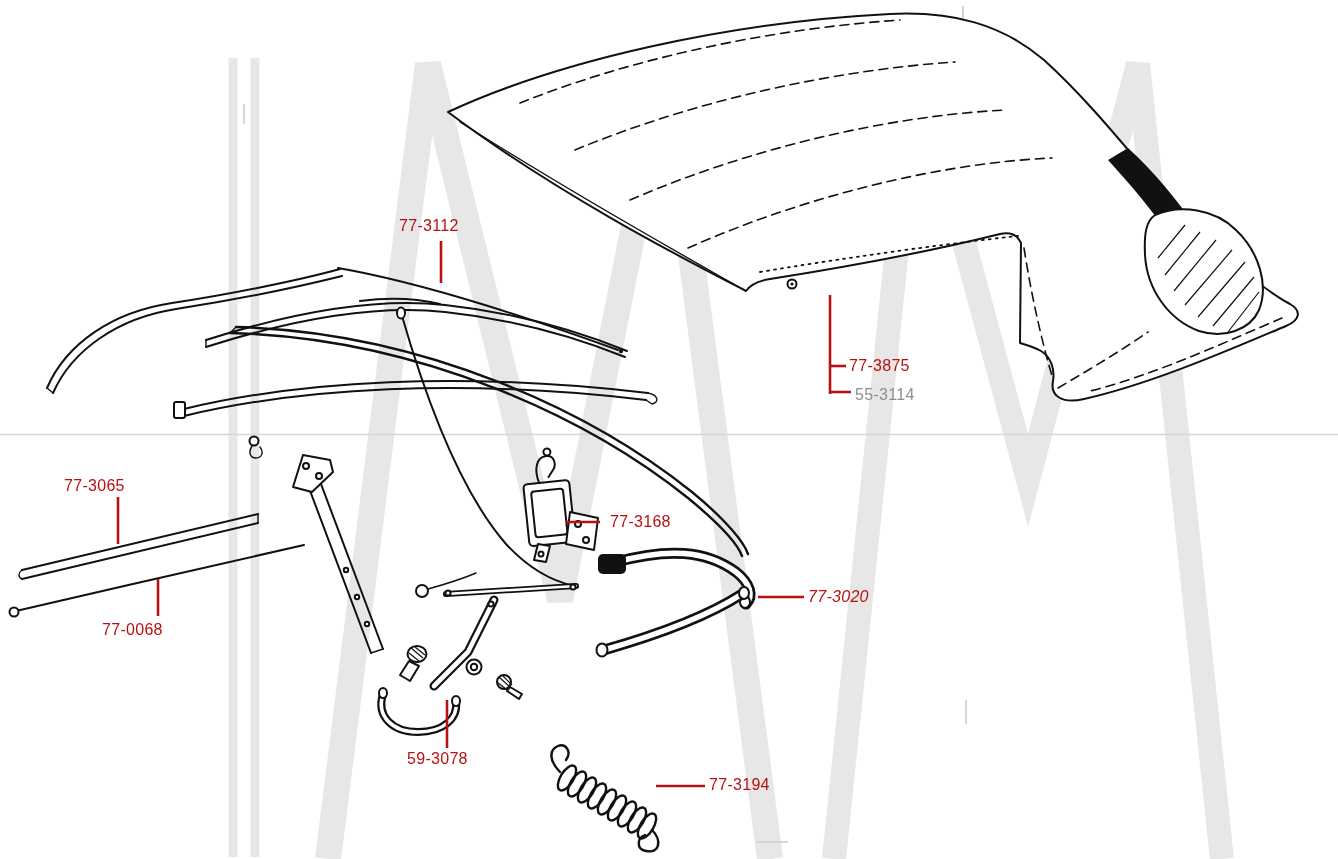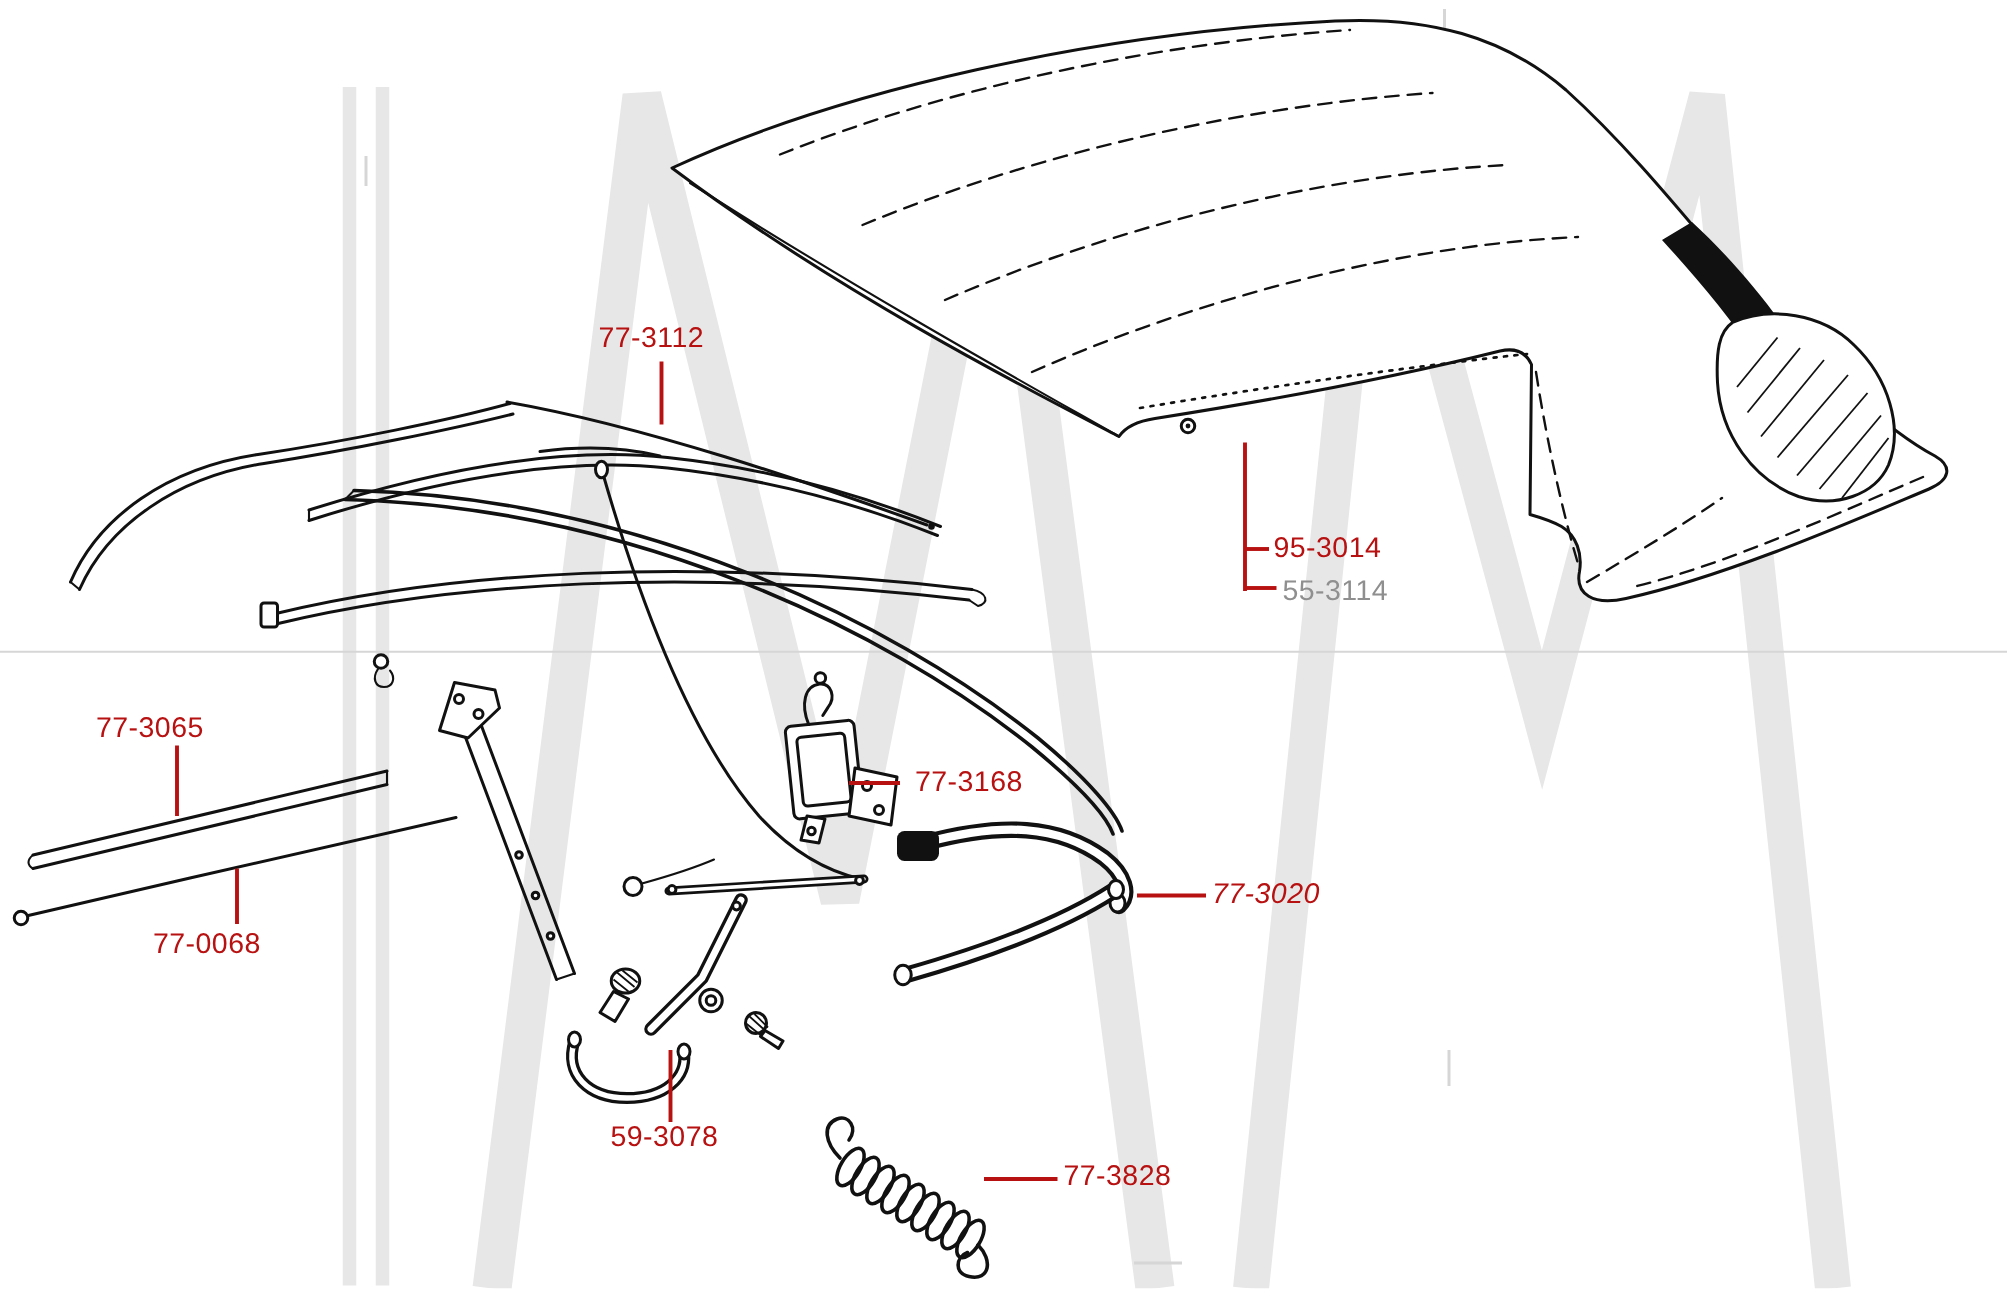--- a/index.html
+++ b/index.html
@@ -9,21 +9,21 @@
     --ink:#111111;
     --watermark:#e7e7e7;
   }
   html,body{margin:0;padding:0;background:#ffffff;}
   .stage{
     position:relative;width:1338px;height:859px;overflow:hidden;background:#ffffff;
     font-family:"Liberation Sans", sans-serif;
   }
   .stage svg{position:absolute;left:0;top:0;}
   .part-label{
-    position:absolute;font-size:19px;line-height:20px;color:var(--label);
+    position:absolute;font-size:16px;line-height:20px;color:var(--label);
     letter-spacing:.3px;white-space:nowrap;user-select:none;
   }
   .part-label.muted{color:var(--label_muted);}
   
   .ink{stroke:var(--ink);fill:none;stroke-width:2;stroke-linecap:round;stroke-linejoin:round;}
   .thin{stroke-width:1.4;}
   .thick{stroke-width:2.4;}
   .fillw{fill:#ffffff;}
   .fillk{fill:#111111;stroke:none;}
   .dash{stroke-dasharray:9 6;stroke-width:1.6;}
@@ -265,22 +265,22 @@
       <path class="leader" d="M118,497 V544"></path>
       <path class="leader" d="M158,616 V579"></path>
       <path class="leader" d="M566,522 H600"></path>
       <path class="leader" d="M758,597 H804"></path>
       <path class="leader" d="M447,748 V700"></path>
       <path class="leader" d="M656,786 H705"></path>
     </g>
   </svg>
 
   <div class="part-label" style="left:399px;top:216px;">77-3112</div>
-  <div class="part-label" style="left:849px;top:356px;">95-3014</div>
+  <div class="part-label" style="left:849px;top:356px;">77-3875</div>
   <div class="part-label muted" style="left:855px;top:385px;">55-3114</div>
   <div class="part-label" style="left:64px;top:476px;">77-3065</div>
   <div class="part-label" style="left:102px;top:620px;">77-0068</div>
   <div class="part-label" style="left:610px;top:512px;">77-3168</div>
   <div class="part-label" style="left:808px;top:587px;font-style:italic;">77-3020</div>
   <div class="part-label" style="left:407px;top:749px;">59-3078</div>
-  <div class="part-label" style="left:709px;top:775px;">77-3828</div>
+  <div class="part-label" style="left:709px;top:775px;">77-3194</div>
 
 </div>
 
 </body></html>

